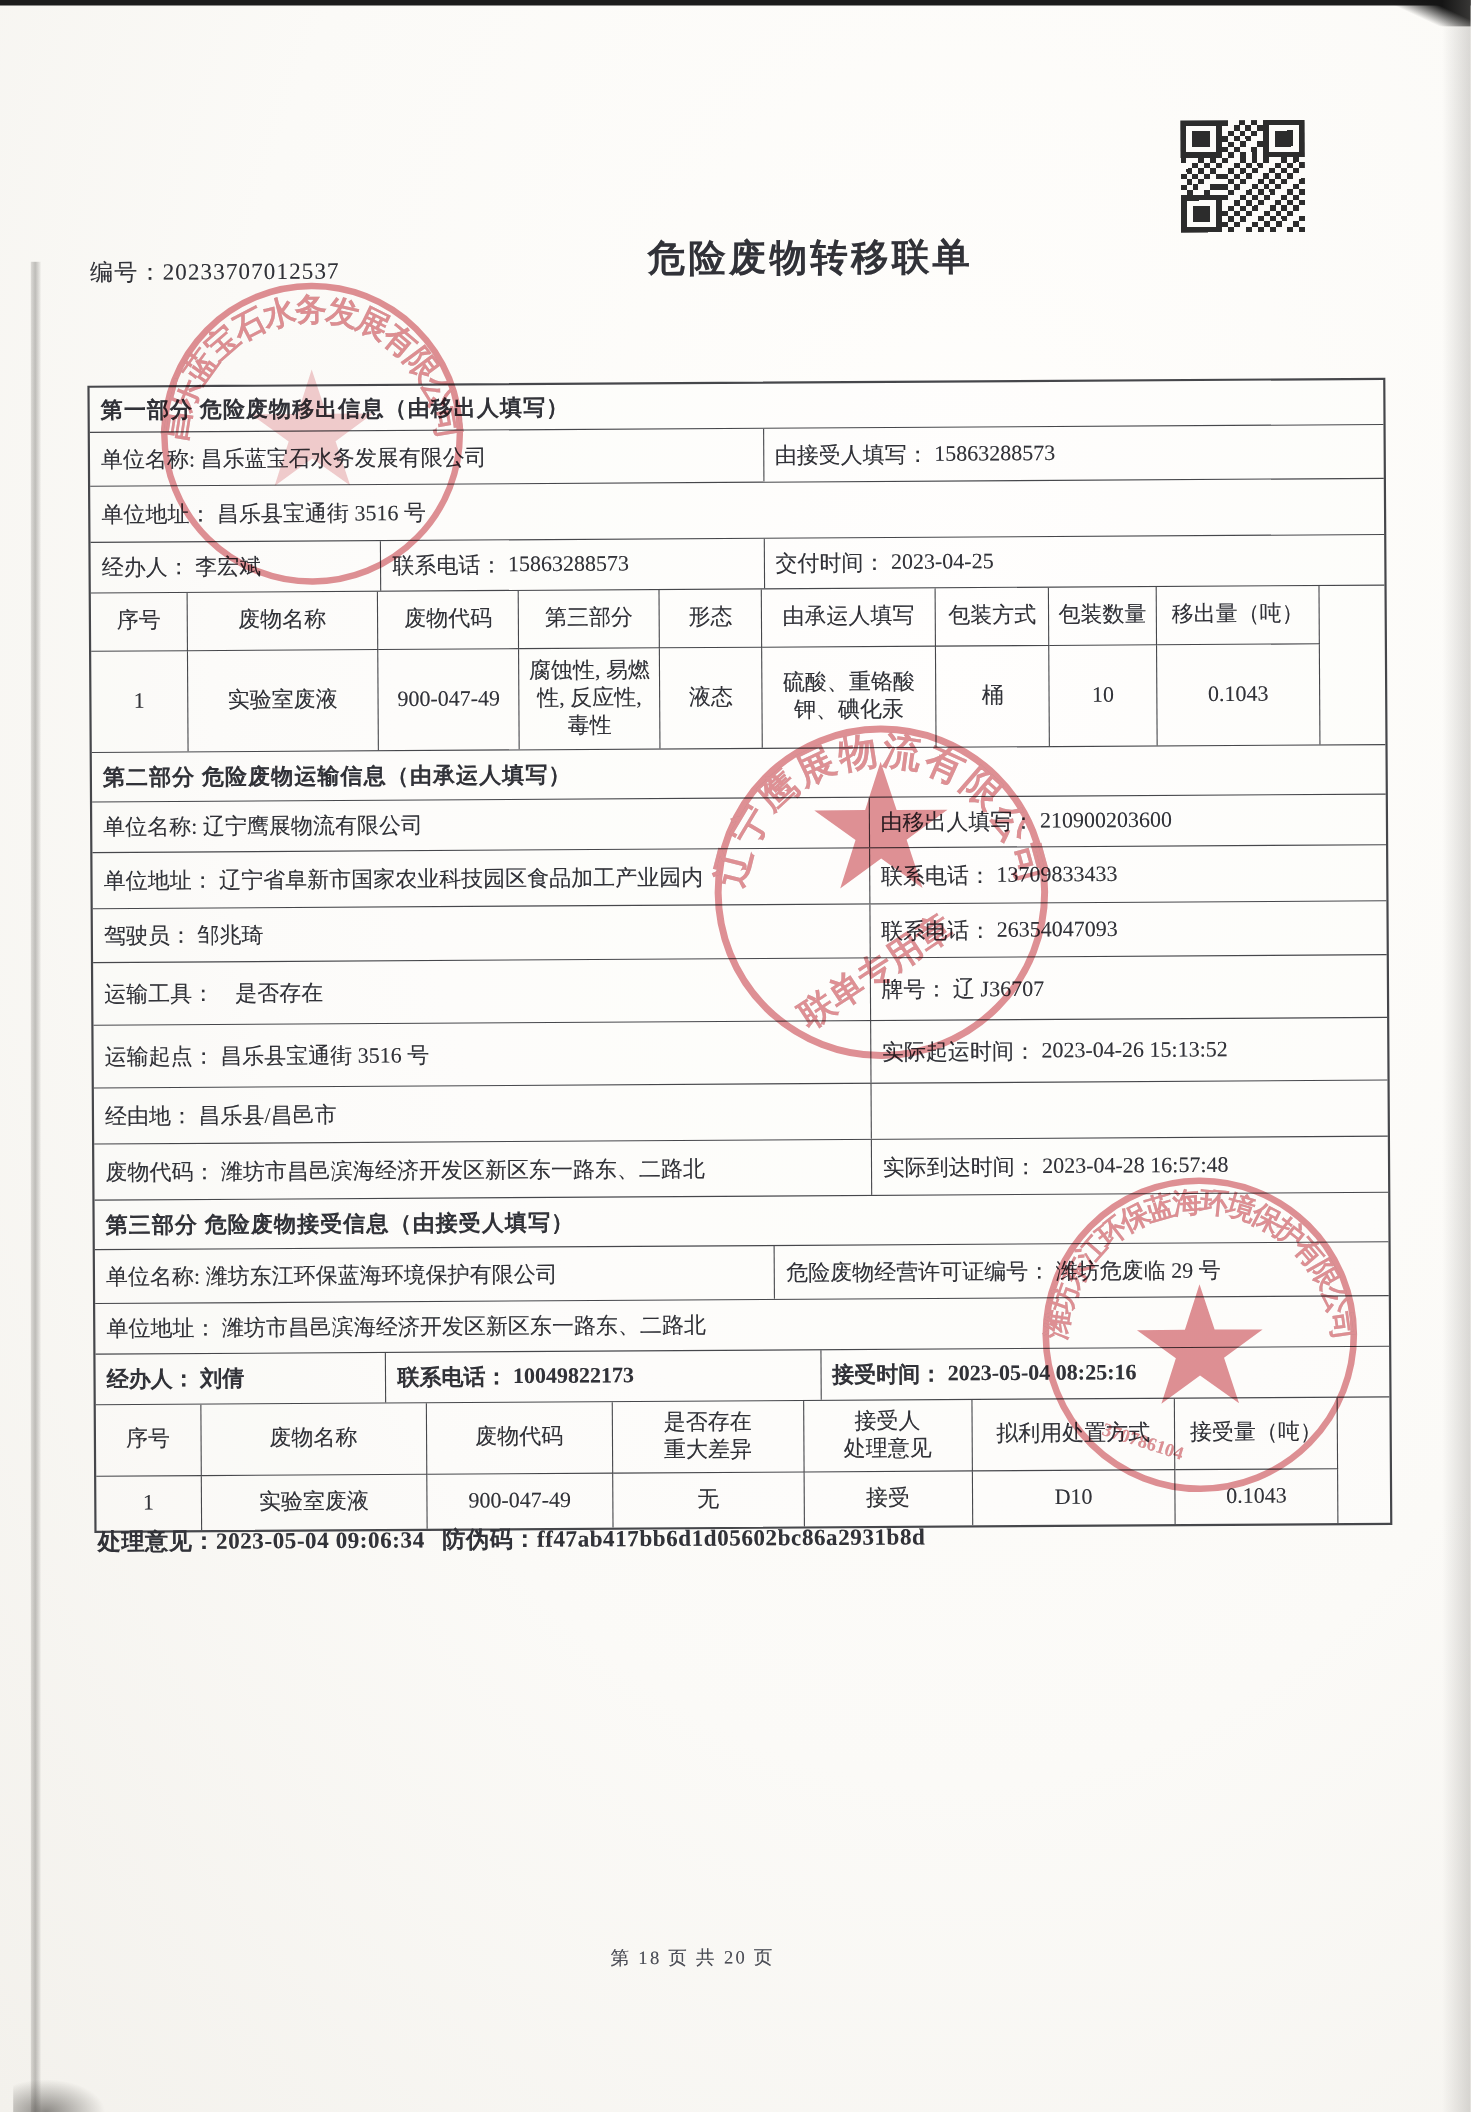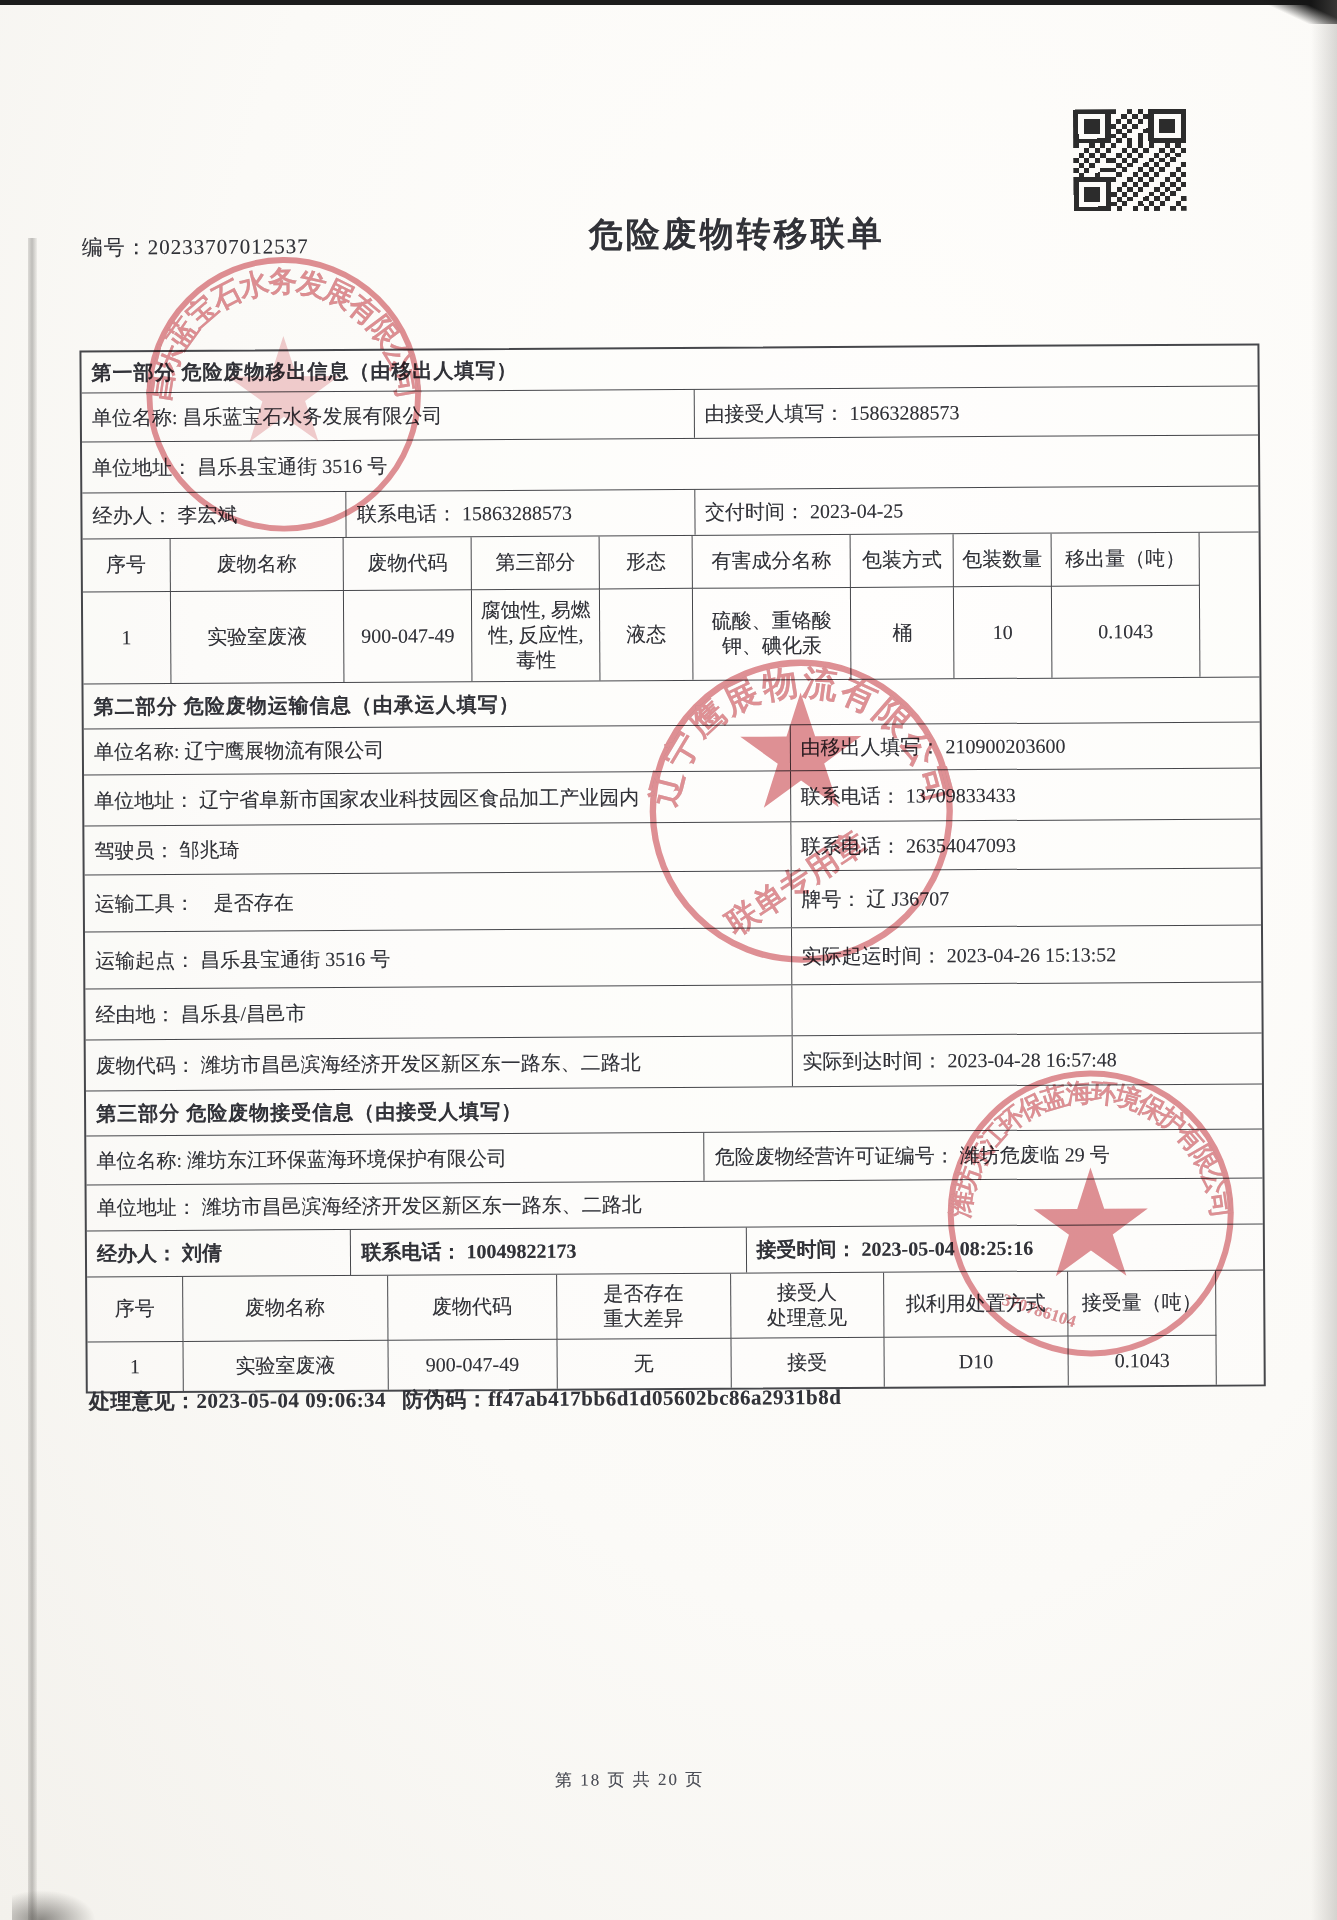--- a/index.html
+++ b/index.html
@@ -368,21 +368,21 @@
       </div>
       <div class="row wt-wrap">
         <table class="wt" id="wt1">
           <thead>
             <tr style="height:52px">
               <th style="width:7.5%">序号</th>
               <th style="width:16%">废物名称</th>
               <th style="width:11.5%">废物代码</th>
               <th style="width:11.5%">第三部分</th>
               <th style="width:8%">形态</th>
-              <th style="width:14.5%">有害成分名称</th>
+              <th style="width:14.5%">由承运人填写</th>
               <th style="width:9%">包装方式</th>
               <th style="width:8.5%">包装数量</th>
               <th style="width:13.5%">移出量（吨）</th>
             </tr>
           </thead>
           <tbody>
             <tr style="height:92px">
               <td>1</td>
               <td>实验室废液</td>
               <td>900-047-49</td>

